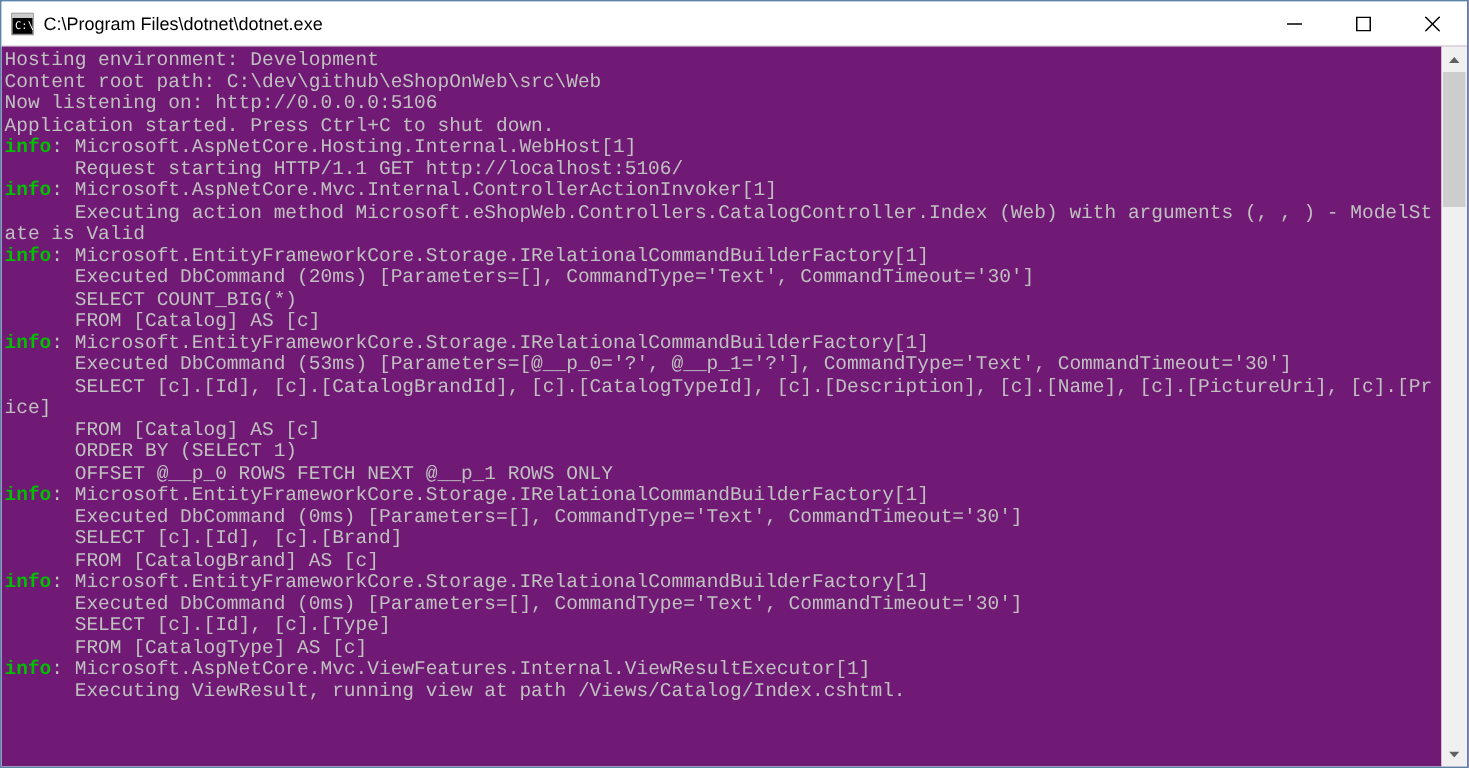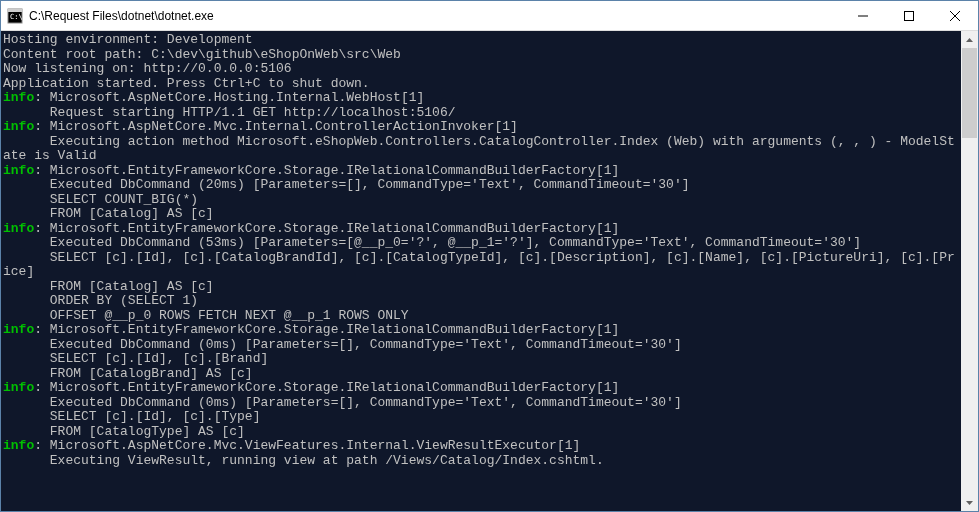--- a/index.html
+++ b/index.html
@@ -39,21 +39,21 @@
       height: 100%;
       display: flex;
       align-items: center;
       justify-content: center;
       font-family: 'Segoe UI', sans-serif;
       font-size: 10px;
       cursor: default;
     }
     .win-btn svg { display: block; }
     .console {
-      background: #0f172a;
+      background: #701a75;
       width: 100%;
       height: calc(100% - 30px);
       display: flex;
       font-family: Consolas, 'Courier New', monospace;
       font-size: 13px;
       line-height: 14.5px;
       color: #c0c0c0;
       position: relative;
     }
     .console-content {
@@ -101,21 +101,21 @@
 <body>
 
 <div class="titlebar">
   <span class="app-icon">
     <svg width="16" height="16" viewBox="0 0 16 16">
       <rect x="1" y="1" width="14" height="14" fill="#000" stroke="#888" stroke-width="1"></rect>
       <rect x="1" y="1" width="14" height="3" fill="#ccc"></rect>
       <text x="3" y="11" font-size="7" fill="#fff" font-family="monospace">C:\</text>
     </svg>
   </span>
-  <span class="title-text">C:\Request Files\dotnet\dotnet.exe</span>
+  <span class="title-text">C:\Program Files\dotnet\dotnet.exe</span>
   <div class="win-controls">
     <div class="win-btn">
       <svg width="10" height="10">
           <line x1="0" y1="5" x2="10" y2="5" stroke="#000" stroke-width="1"></line>
         </svg>
     </div>
     <div class="win-btn">
       <svg width="10" height="10">
           <rect x="0.5" y="0.5" width="9" height="9" fill="none" stroke="#000" stroke-width="1"></rect>
         </svg>

